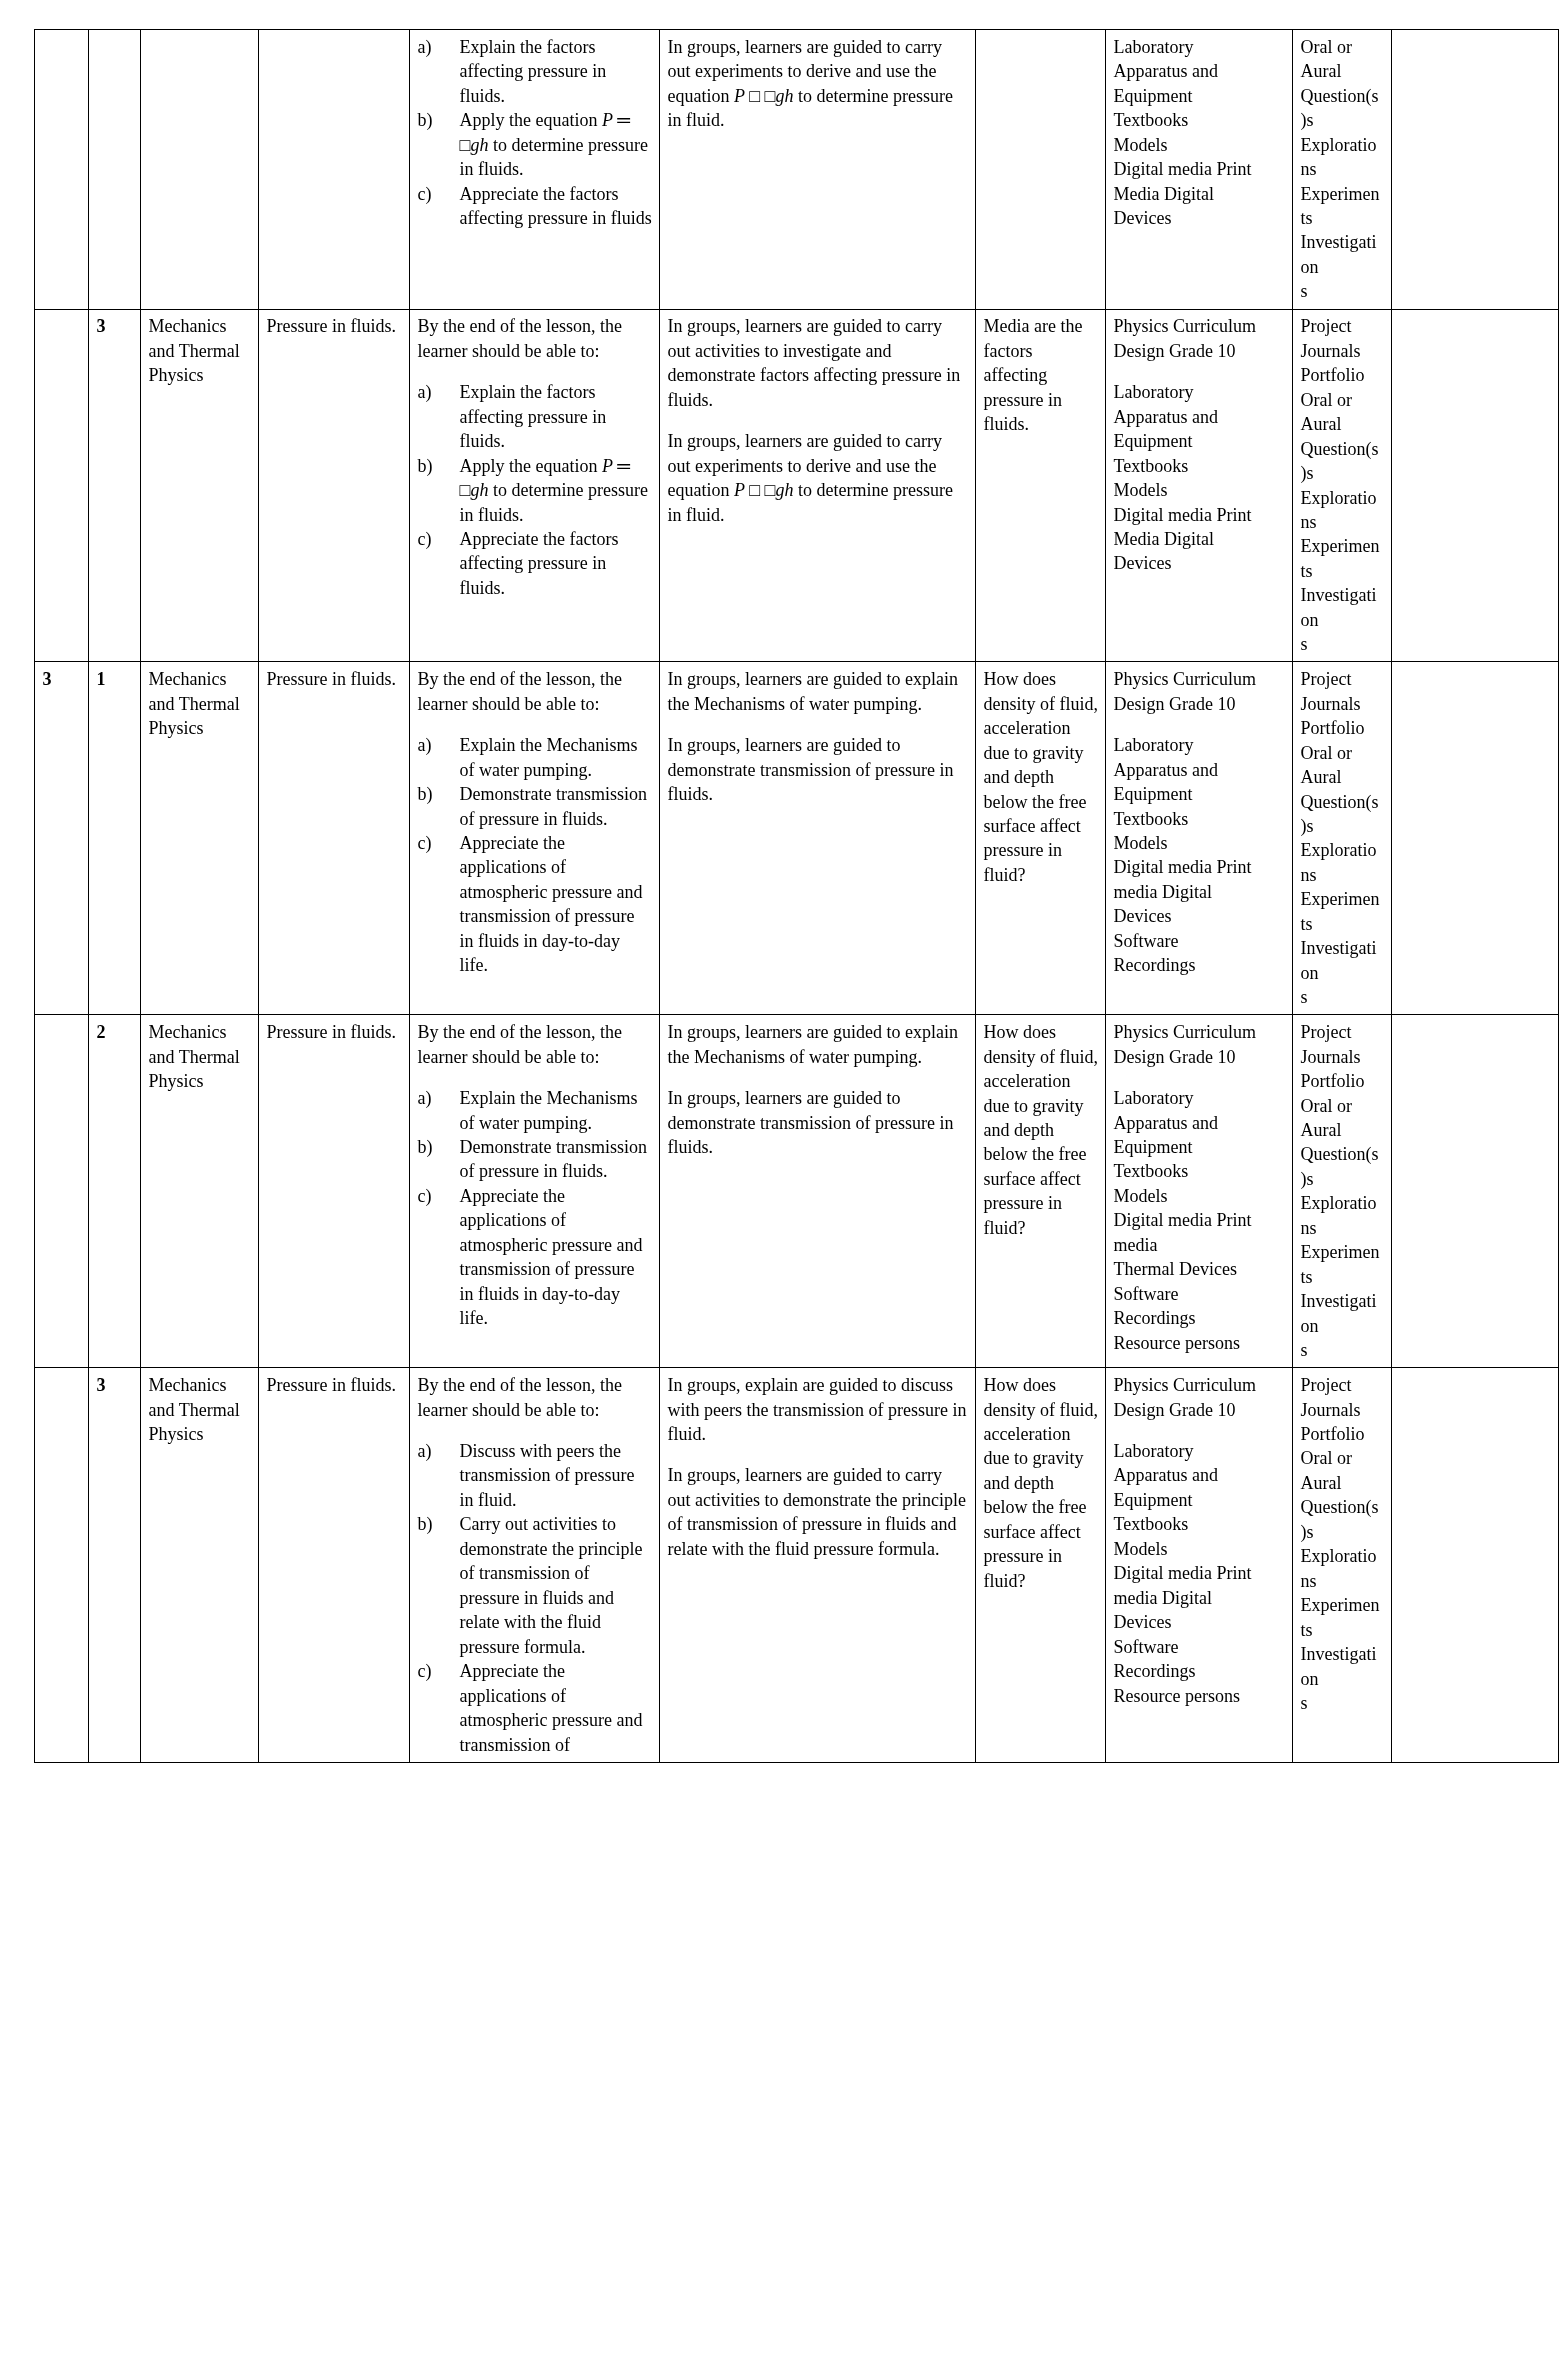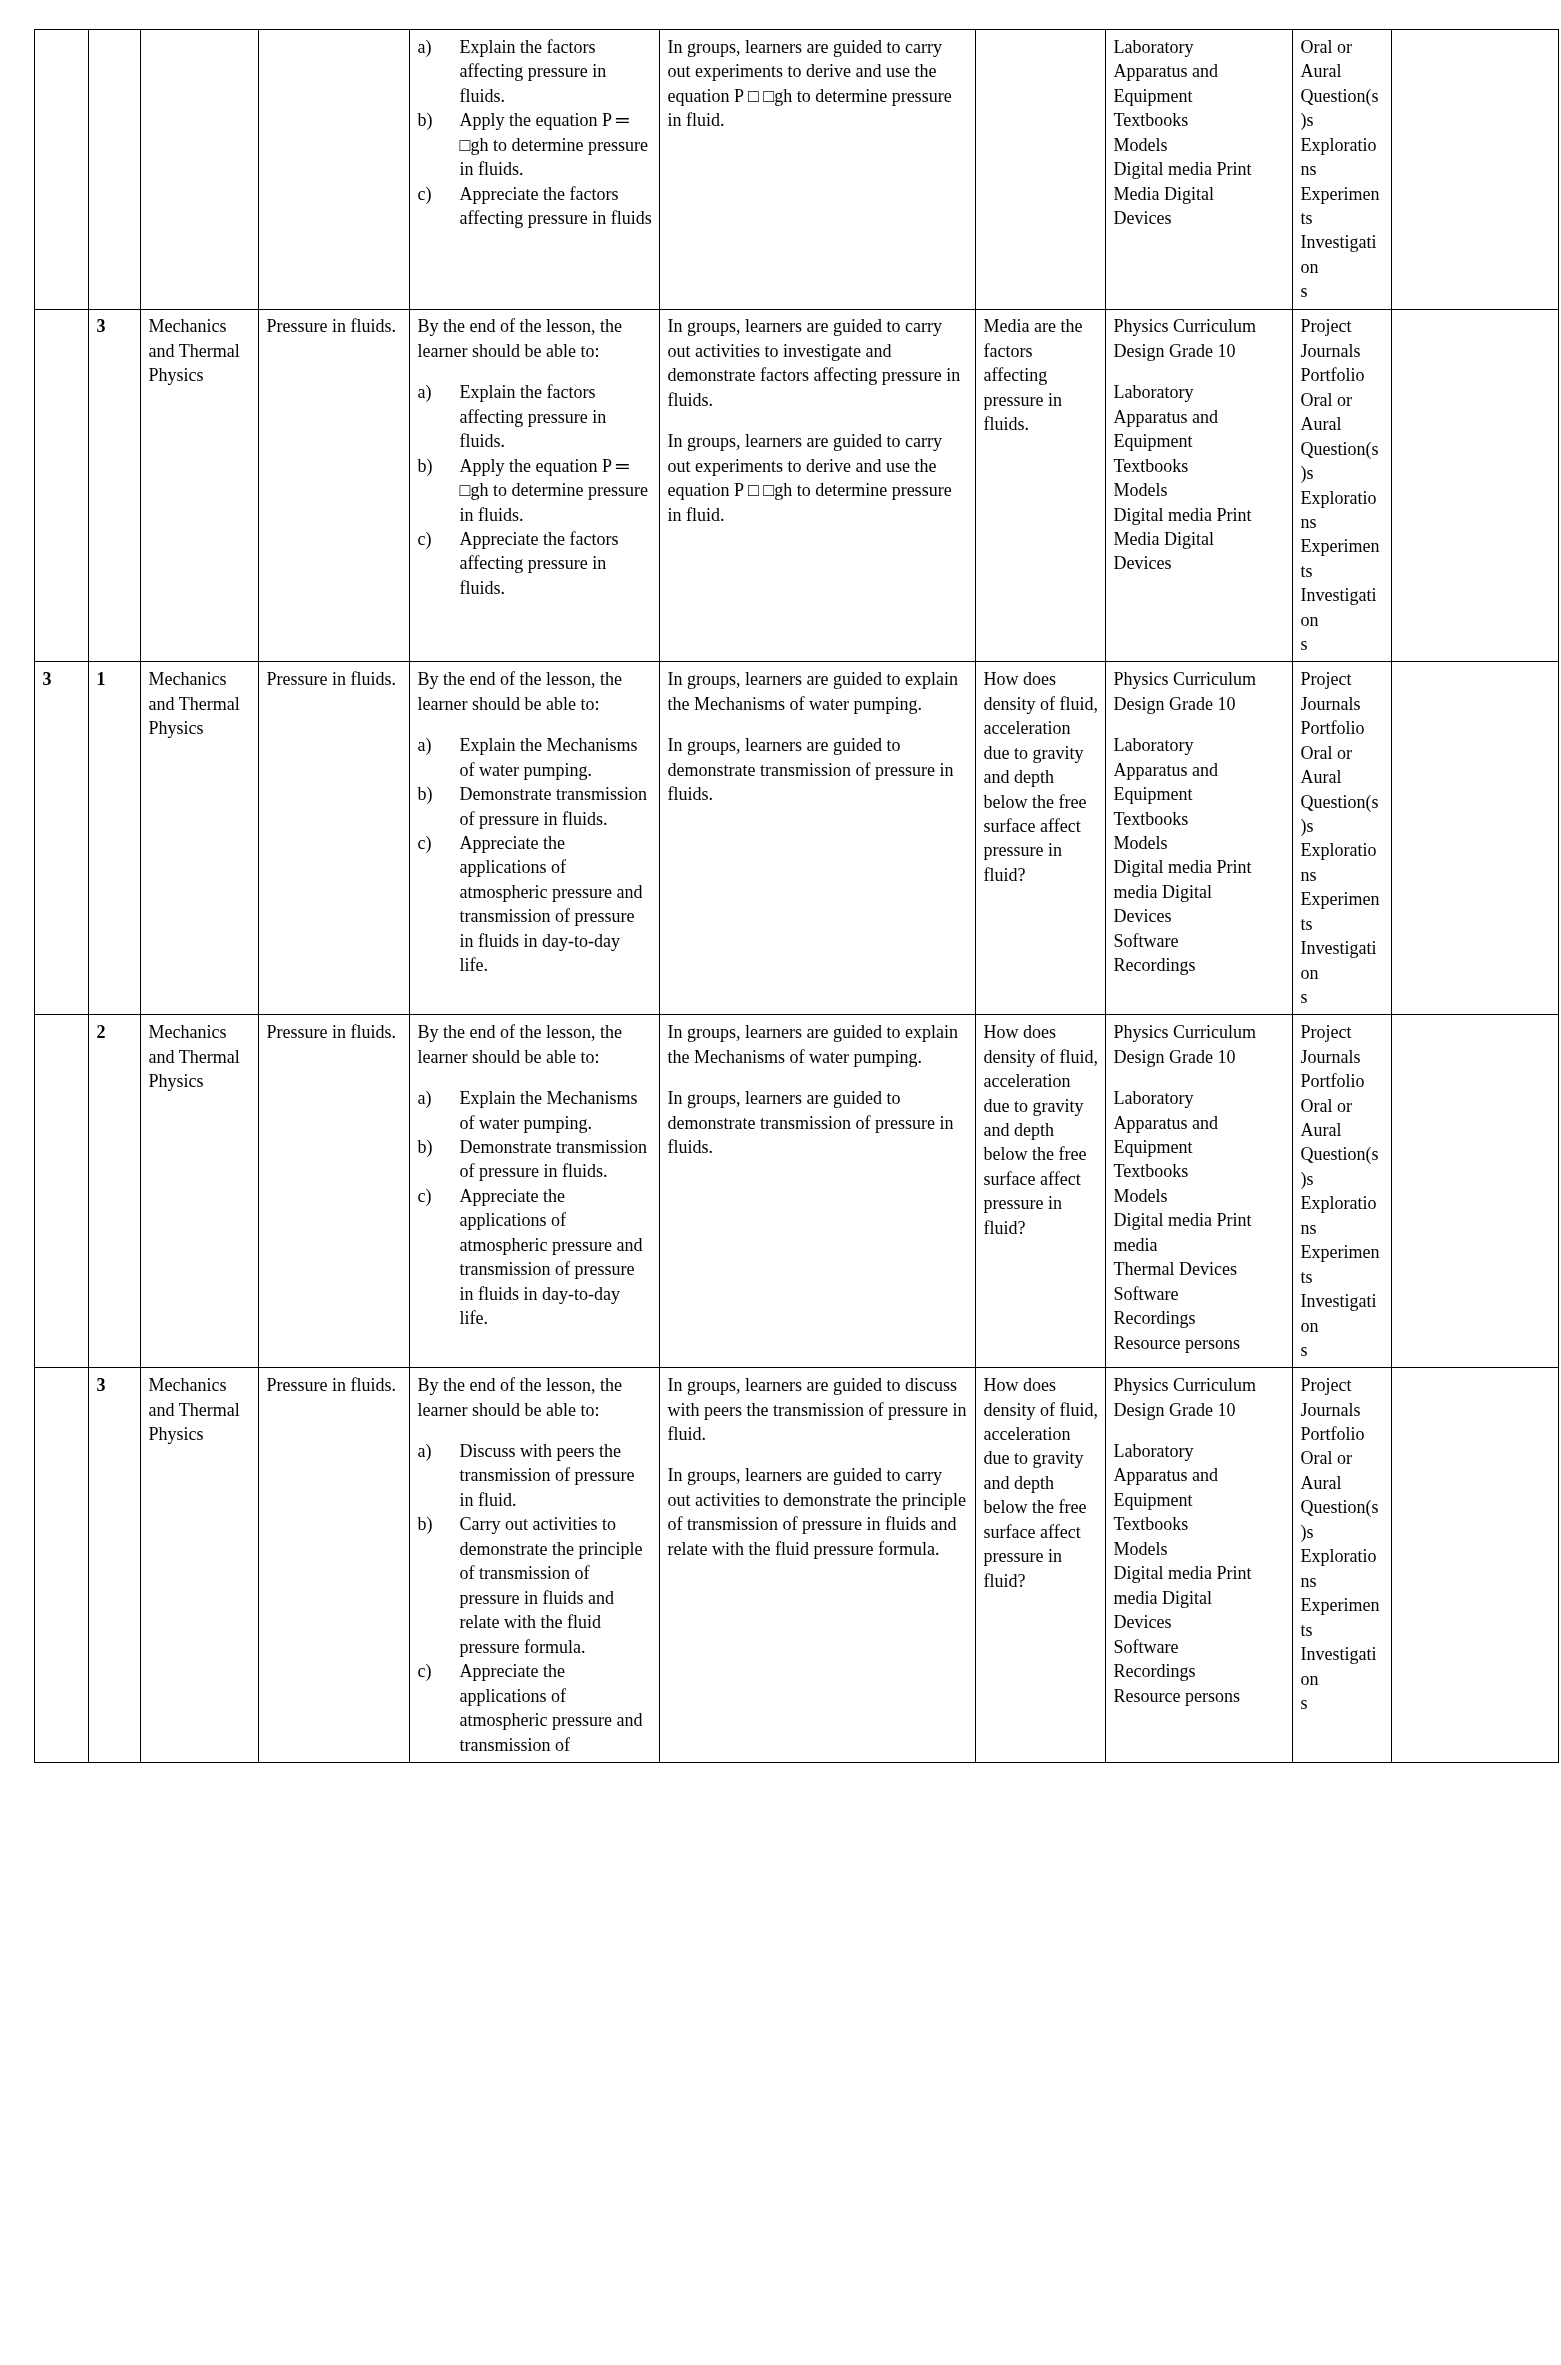--- a/index.html
+++ b/index.html
@@ -60,21 +60,21 @@
   }
   ol.alpha > li:before{
     counter-increment:alpha;
     content:counter(alpha,lower-alpha) ")";
     position:absolute;
     left:-42px;
     width:33px;
     text-align:left;
   }
   .sp-before{display:block;height:17px;}
-  .eq{}
+  .eq{font-style:italic;}
   .res-line{display:block;}
   .res-gap{display:block;height:17px;}
 </style>
 </head>
 <body>
 
 <div class="page">
   <table class="sow">
     <colgroup>
       <col class="c-wk">
@@ -277,21 +277,21 @@
           <td>
             <div class="para">By the end of the lesson, the learner should be able to:</div>
             <span class="sp-before"></span>
             <ol class="alpha">
               <li>Discuss with peers the transmission of pressure in fluid.</li>
               <li>Carry out activities to demonstrate the principle of transmission of pressure in fluids and relate with the fluid pressure formula.</li>
               <li>Appreciate the applications of atmospheric pressure and transmission of</li>
             </ol>
           </td>
           <td>
-            <div class="para">In groups, learners are guided to discuss with peers the transmission of pressure in fluid.</div>
+            <div class="para">In groups, explain are guided to discuss with peers the transmission of pressure in fluid.</div>
             <span class="res-gap"></span>
             <div class="para">In groups, learners are guided to carry out activities to demonstrate the principle of transmission of pressure in fluids and relate with the fluid pressure formula.</div>
           </td>
           <td>How does density of fluid, acceleration due to gravity and depth below the free surface affect pressure in fluid?</td>
           <td>
             <div class="para">Physics Curriculum Design Grade 10</div>
             <span class="res-gap"></span>
             <span class="res-line">Laboratory</span>
             <span class="res-line">Apparatus and</span>
             <span class="res-line">Equipment</span>

